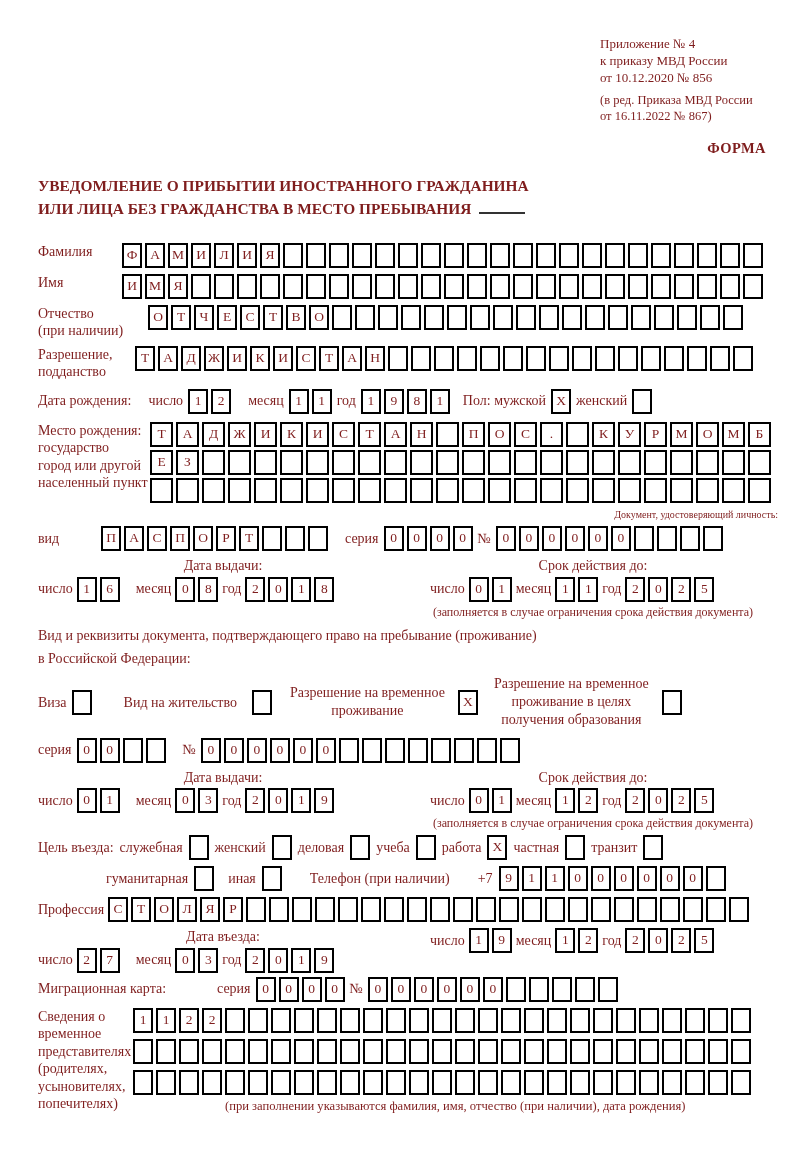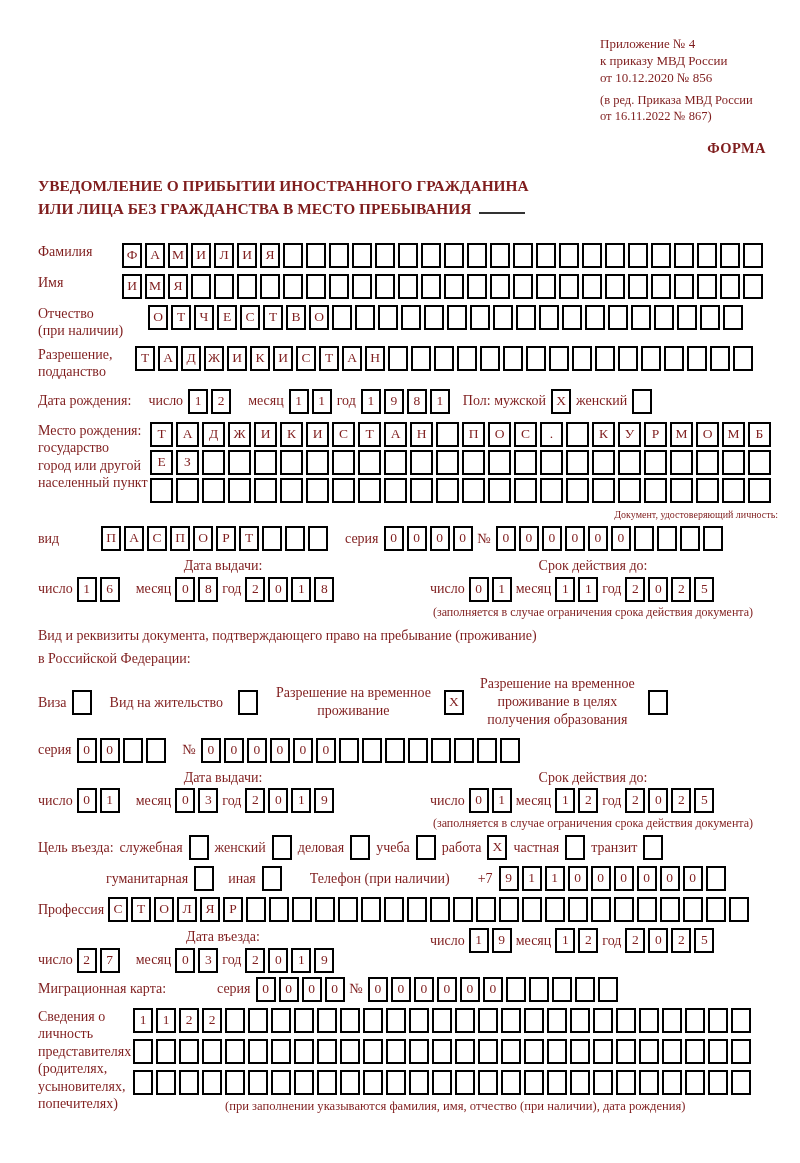--- a/index.html
+++ b/index.html
@@ -408,21 +408,21 @@
     <div class="para">
       <div>Вид и реквизиты документа, подтверждающего право на пребывание (проживание)</div>
       <div>в Российской Федерации:</div>
     </div>
 
     <div class="cb-row">
       <span class="inline">
         <span>Виза</span>
         <span class="chk"></span>
       </span>
-      <span class="inline" style="margin-left:6px">
+      <span class="inline" style="margin-left:20px">
         <span>Вид на жительство</span>
         <span class="chk" style="margin-left:10px"></span>
       </span>
       <span class="inline" style="margin-left:6px">
         <span class="cb-block">
           <div>Разрешение на временное</div>
           <div>проживание</div>
         </span>
         <span class="chk" style="margin-left:8px">X</span>
       </span>
@@ -651,21 +651,21 @@
           <span class="cell"></span>
           <span class="cell"></span>
           <span class="cell"></span>
           <span class="cell"></span>
         </span>
     </div>
 
     <div class="row">
       <div class="lbl w95">
         <div>Сведения о</div>
-        <div>личность</div>
+        <div>временное</div>
         <div>представителях</div>
         <div>(родителях,</div>
         <div>усыновителях,</div>
         <div>попечителях)</div>
       </div>
       <div>
         <div class="stack" style="gap:6px">
           <div class="boxes">
               <span class="cell">1</span>
               <span class="cell">1</span>

